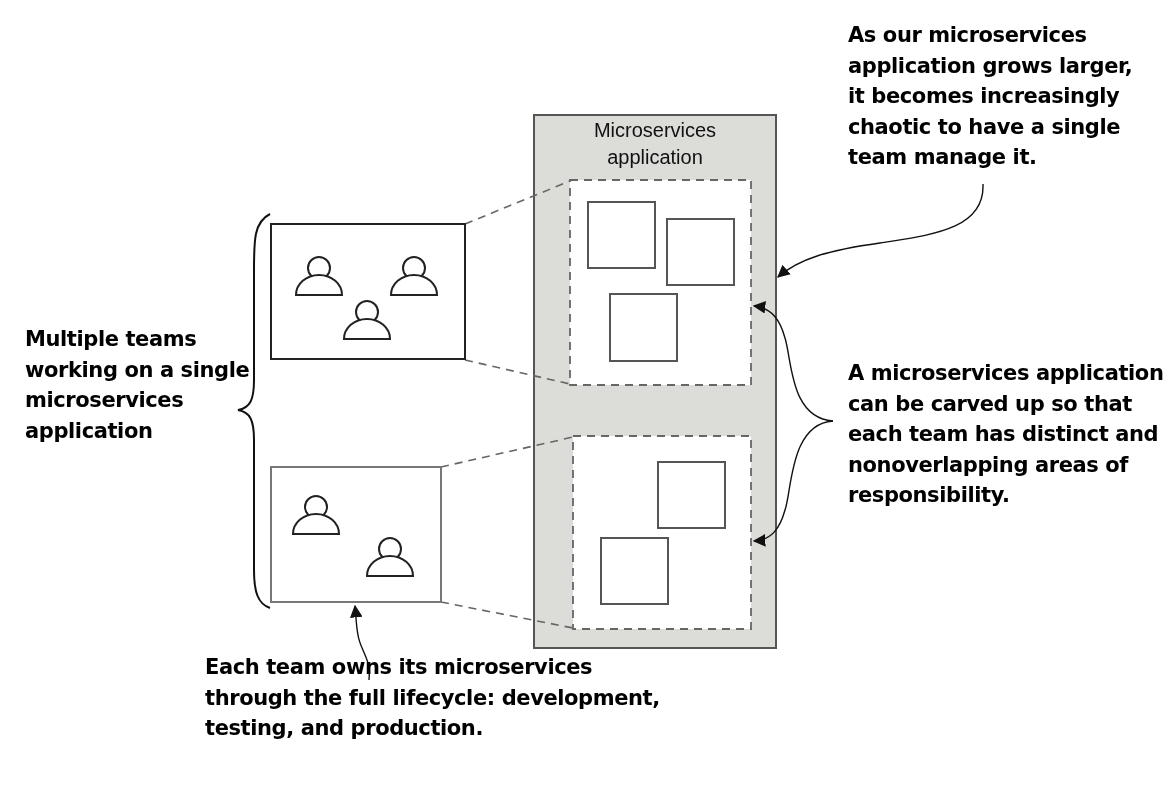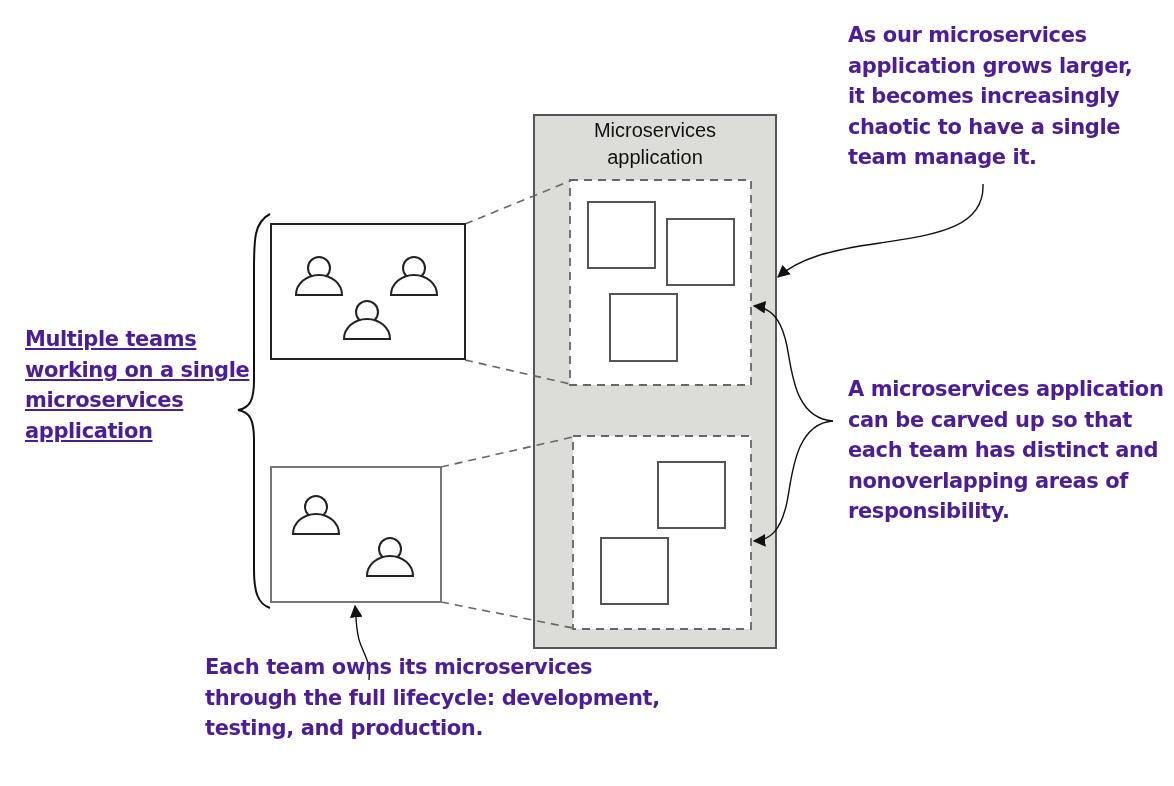--- a/index.html
+++ b/index.html
@@ -1,18 +1,18 @@
 <!DOCTYPE html>
 <html><head>
 <meta charset="utf-8">
 <style>
   html, body { margin: 0; padding: 0; background: #ffffff; }
   body { width: 1174px; height: 786px; position: relative; overflow: hidden; font-family: "Liberation Sans", sans-serif; }
   #diagram { position: absolute; left: 0; top: 0; }
-  .callout { position: absolute; font-family: "DejaVu Sans", sans-serif; font-weight: bold; color: #4c1d95; font-size: 21px; line-height: 30.5px; letter-spacing: -0.4px; white-space: pre; }
+  .callout { position: absolute; font-family: "DejaVu Sans", sans-serif; font-weight: bold; color: #000000; font-size: 21px; line-height: 30.5px; letter-spacing: -0.4px; white-space: pre; }
   .app-title { font-family: "Liberation Sans", sans-serif; font-size: 20px; fill: #111; }
 </style>
 </head>
 <body>
 
 <svg id="diagram" width="1174" height="786" viewBox="0 0 1174 786" xmlns="http://www.w3.org/2000/svg">
   <defs>
     <marker id="arrowhead" viewBox="0 0 10 10" refX="9" refY="5" markerWidth="9" markerHeight="9" orient="auto-start-reverse">
       <path d="M0,0 L10,5 L0,10 z" fill="#111"></path>
     </marker>
@@ -78,24 +78,24 @@
   <path d="M983,184 C985,230 930,235 880,243 C830,250 800,258 778,277" fill="none" stroke="#111" stroke-width="1.4" marker-end="url(#arrowhead)"></path>
 
   <path d="M369,680 C372,660 360,650 358,635 C356,625 356,615 355,606" fill="none" stroke="#111" stroke-width="1.4" marker-end="url(#arrowhead)"></path>
 </svg>
 
 <div class="callout" style="left:848px; top:20px;">As our microservices
 application grows larger,
 it becomes increasingly
 chaotic to have a single
 team manage it.</div>
-<div class="callout" style="left:848px; top:358px;margin-top:16px;">A microservices application
+<div class="callout" style="left:848px; top:358px;">A microservices application
 can be carved up so that
 each team has distinct and
 nonoverlapping areas of
 responsibility.</div>
-<div class="callout" style="left:25px; top:324px;text-decoration:underline;">Multiple teams
+<div class="callout" style="left:25px; top:324px;">Multiple teams
 working on a single
 microservices
 application</div>
 <div class="callout" style="left:205px; top:652px;">Each team owns its microservices
 through the full lifecycle: development,
 testing, and production.</div>
 
 </body></html>

